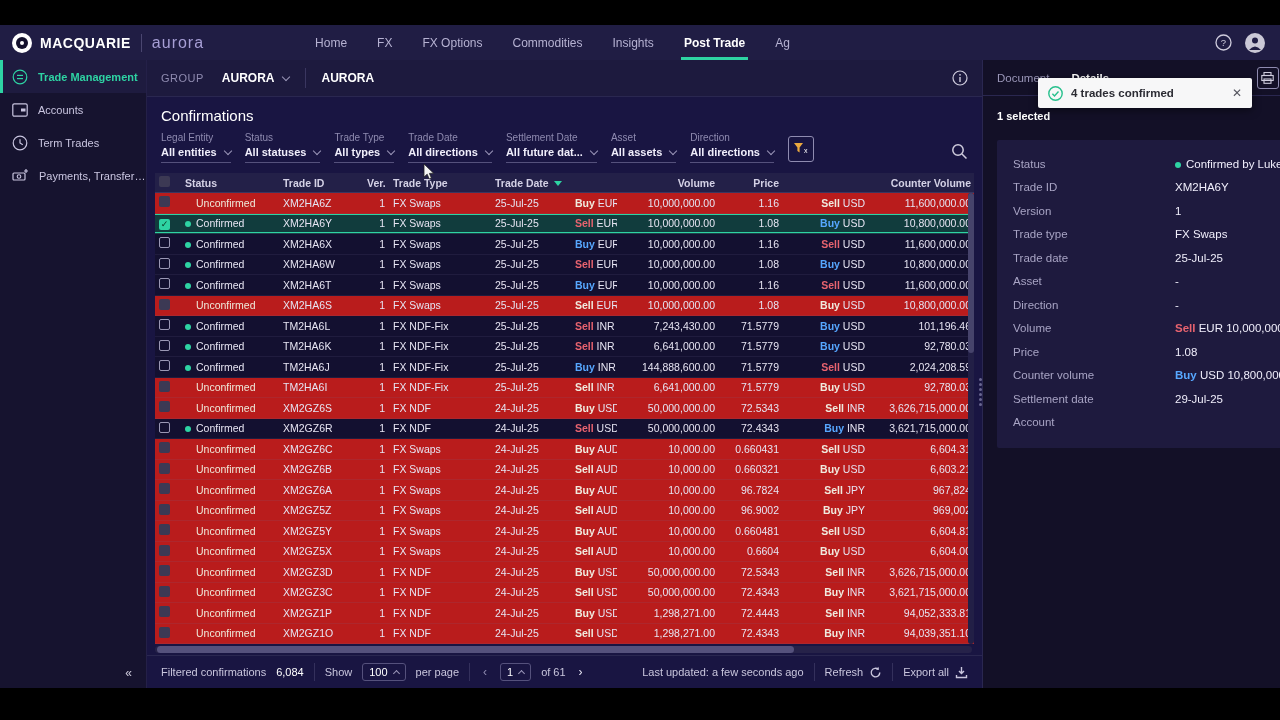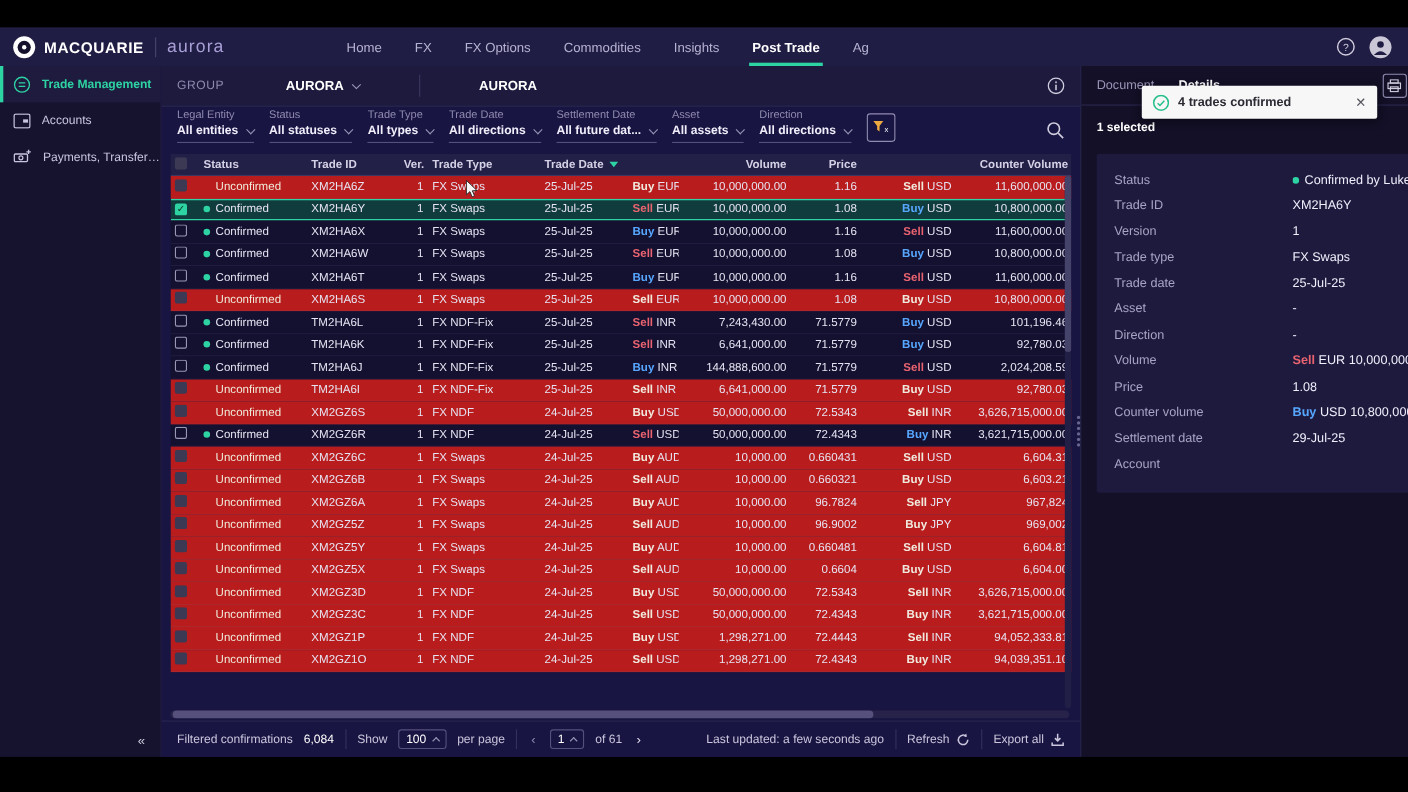--- a/index.html
+++ b/index.html
@@ -28,21 +28,21 @@
   .side-item { display:flex; align-items:center; gap:10px; height:33px; padding-left:12px; color:#c9c5e0; font-size:11px; cursor:pointer; position:relative; }
   .side-item.active { background:#1e1b3f; color:#2ed3a3; font-weight:bold; }
   .side-item.active::before { content:""; position:absolute; left:0; top:0; bottom:0; width:3px; background:#2ed3a3; }
   .side-item .lbl { white-space:nowrap; overflow:hidden; text-overflow:ellipsis; width:112px; }
   .collapse-btn { position:absolute; bottom:8px; right:14px; color:#cfccdd; font-size:12px; cursor:pointer; }
 
   .main { width:835px; flex:none; display:flex; flex-direction:column; background:#191542; position:relative; }
   .panel { flex:1; background:#131027; border-left:1px solid #2a2750; position:relative; }
 
   
-  .groupbar { height:37px; background:#1d1a3e; border-bottom:1px solid #2a2750; display:flex; align-items:center; padding:0 14px;gap:38px; }
+  .groupbar { height:37px; background:#1d1a3e; border-bottom:1px solid #2a2750; display:flex; align-items:center; padding:0 14px; }
   .group-label { color:#8f8bb0; font-size:11px; letter-spacing:.5px; margin-right:18px; }
   .group-select { color:#fff; font-size:12px; font-weight:bold; display:flex; align-items:center; gap:8px; cursor:pointer; }
   .group-divider { width:1px; height:20px; background:#3a3660; margin:0 16px; }
   .group-value { color:#fff; font-size:12px; font-weight:bold; }
   .groupbar .info { margin-left:auto; }
 
   .page-title { color:#fff; font-size:15px; padding:10px 14px 6px; }
 
   
   .filterbar { display:flex; align-items:flex-end; padding:2px 14px 8px; gap:14px; }
@@ -170,20 +170,29 @@
             <span>
               <svg width="16" height="14" viewBox="0 0 16 14">
                 <rect x="0.8" y="0.8" width="14.4" height="12.4" rx="1.5" fill="none" stroke="currentColor" stroke-width="1.2"></rect>
                 <rect x="9" y="5.5" width="4.5" height="3" fill="currentColor"></rect>
               </svg>
             </span>
             <span class="lbl">Accounts</span>
           </div>
           <div class="side-item">
             <span>
+              <svg width="16" height="16" viewBox="0 0 16 16">
+                <circle cx="8" cy="8" r="6.8" fill="none" stroke="currentColor" stroke-width="1.2"></circle>
+                <path d="M8 4.2 V8 l2.8 1.8" fill="none" stroke="currentColor" stroke-width="1.2"></path>
+              </svg>
+            </span>
+            <span class="lbl">Term Trades</span>
+          </div>
+          <div class="side-item">
+            <span>
               <svg width="17" height="14" viewBox="0 0 17 14">
                 <rect x="1" y="4" width="12" height="7" rx="1" fill="none" stroke="currentColor" stroke-width="1.2"></rect>
                 <circle cx="7" cy="7.5" r="1.8" fill="none" stroke="currentColor" stroke-width="1.1"></circle>
                 <path d="M12 2 h4 M14 0 v4" stroke="currentColor" stroke-width="1.2"></path>
               </svg>
             </span>
             <span class="lbl">Payments, Transfers &amp; ...</span>
           </div>
         </div>
       <span class="collapse-btn">«</span>
@@ -200,20 +209,21 @@
         <span class="group-value">AURORA</span>
         <span class="info">
           <svg width="16" height="16" viewBox="0 0 16 16">
               <circle cx="8" cy="8" r="7" fill="none" stroke="#cfccdd" stroke-width="1.2"></circle>
               <rect x="7.3" y="7" width="1.4" height="5" fill="#cfccdd"></rect>
               <rect x="7.3" y="4" width="1.4" height="1.6" fill="#cfccdd"></rect>
             </svg>
         </span>
       </div>
 
+      <div class="page-title">Confirmations</div>
 
       <div class="filterbar">
         <div class="filter">
             <span class="flabel">Legal Entity</span>
             <span class="fval">
               <span>All entities</span>
               <span class="chev"></span>
             </span>
           </div>
           <div class="filter">

